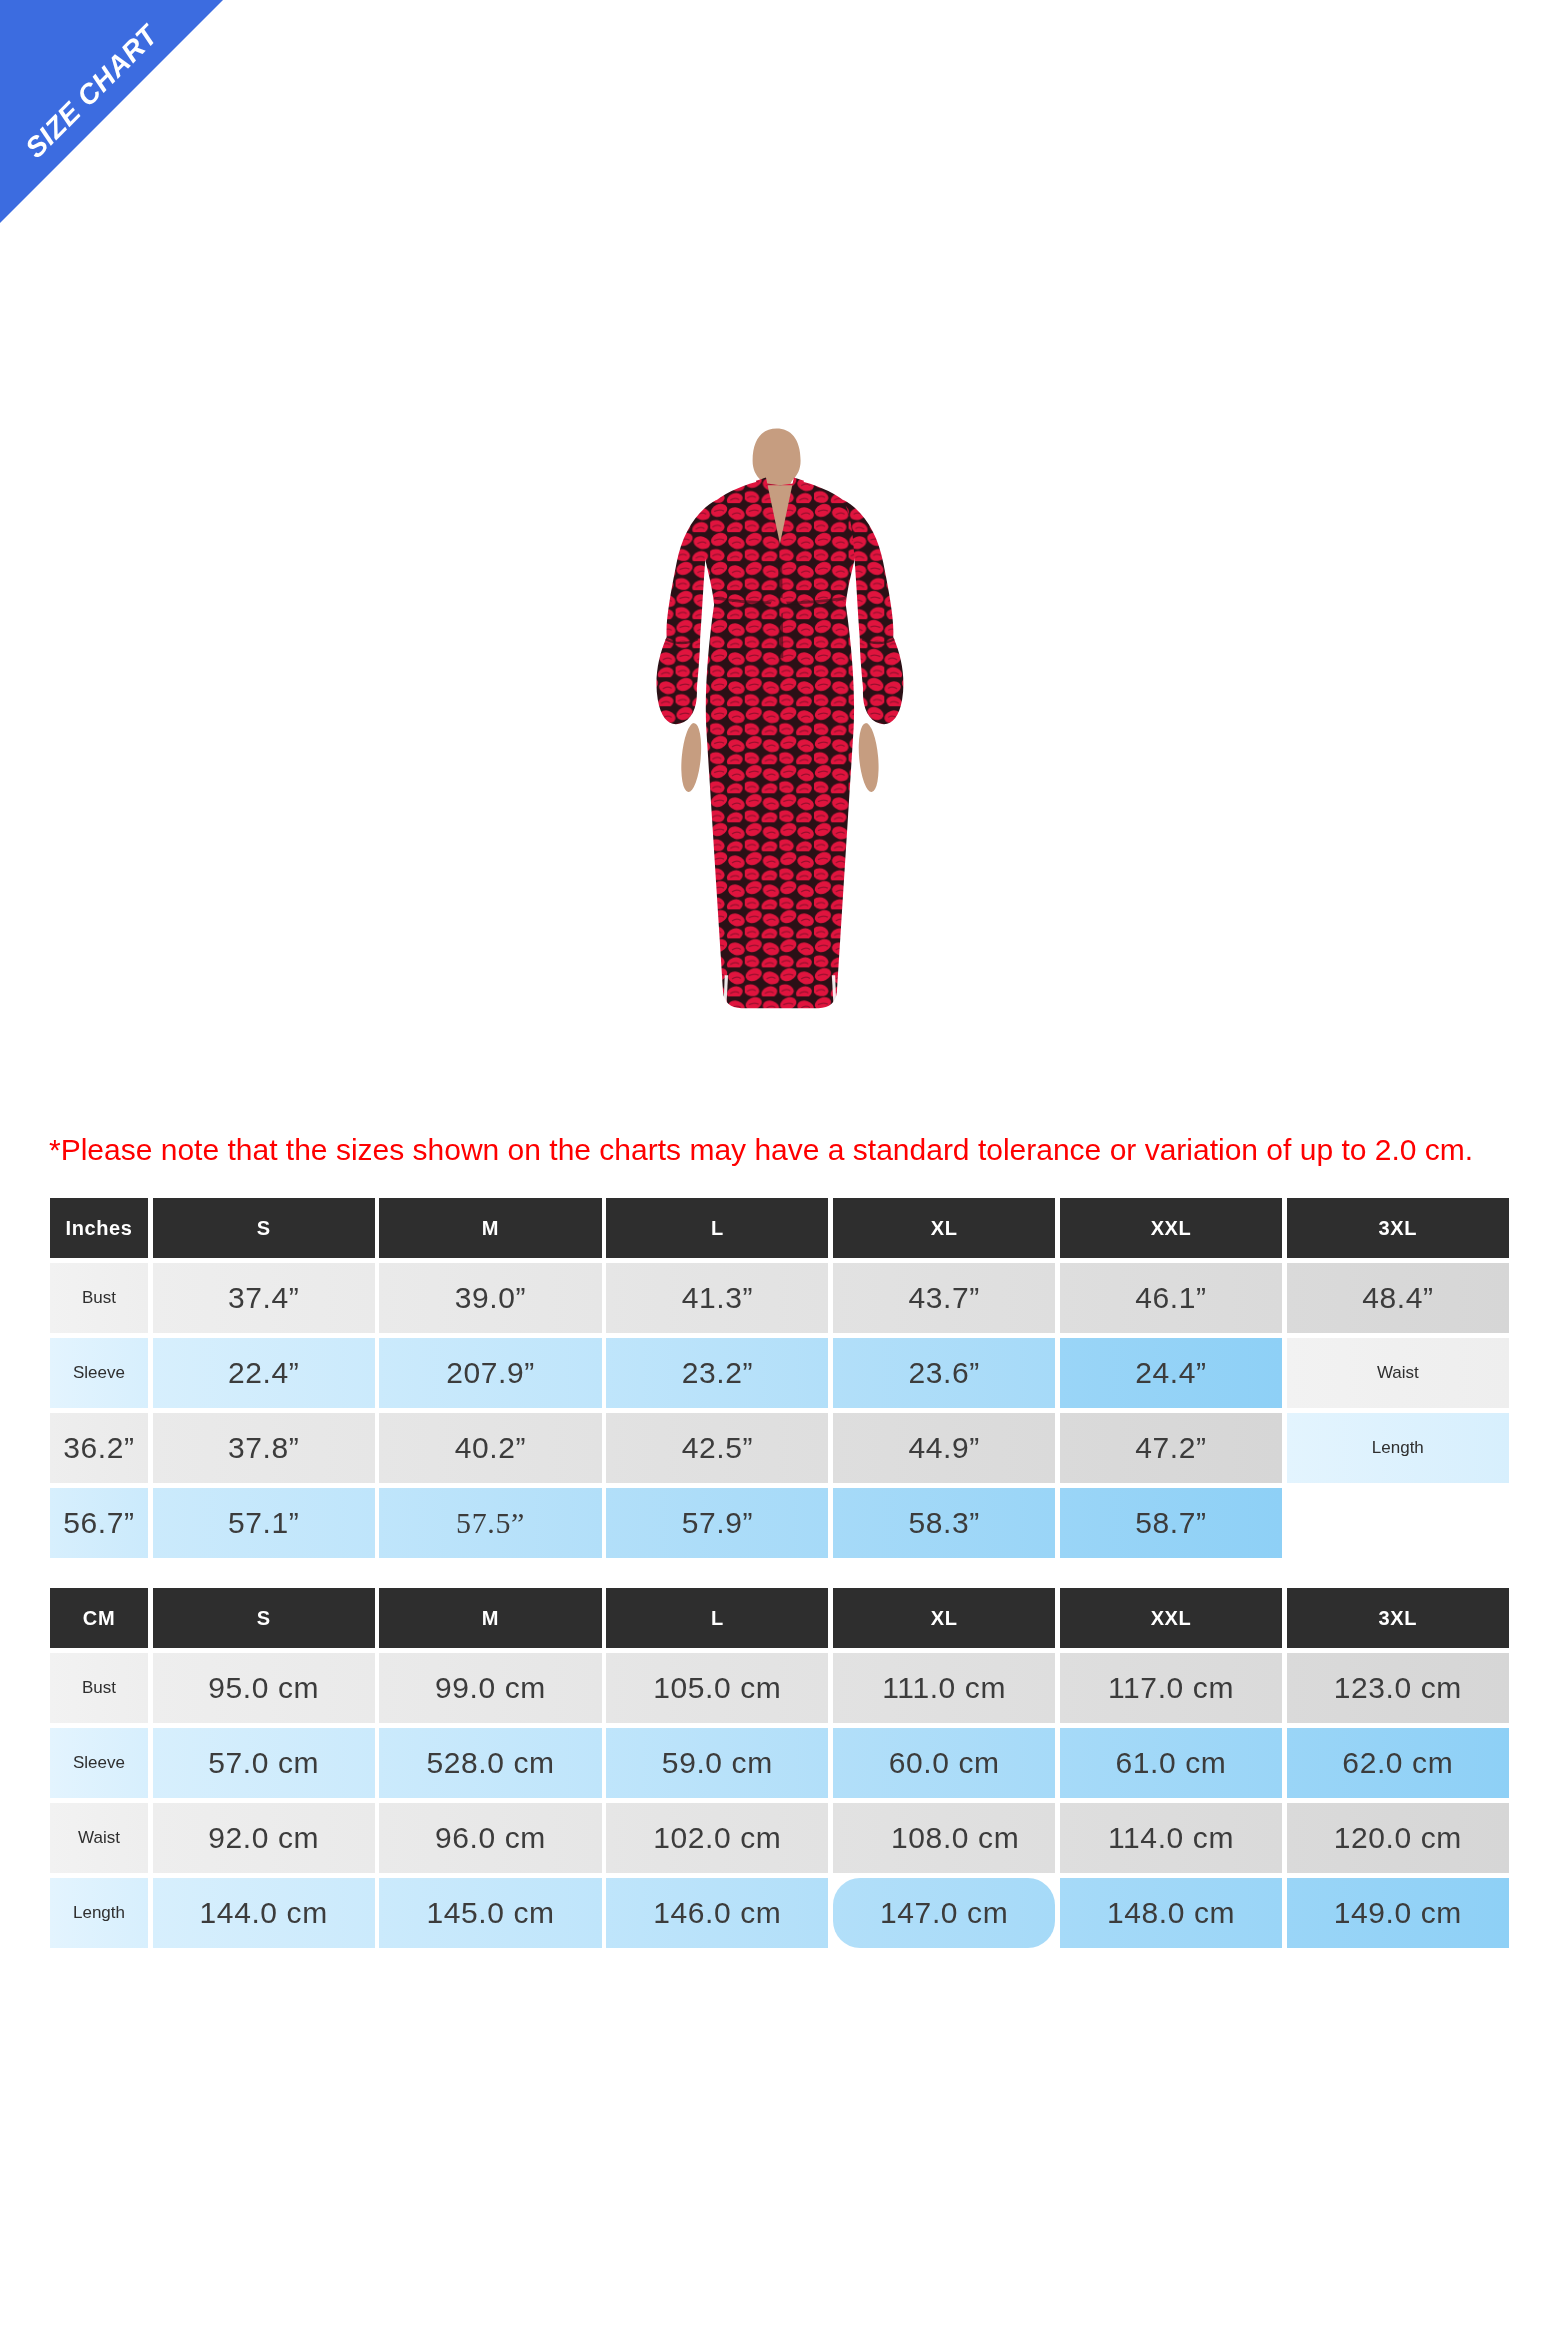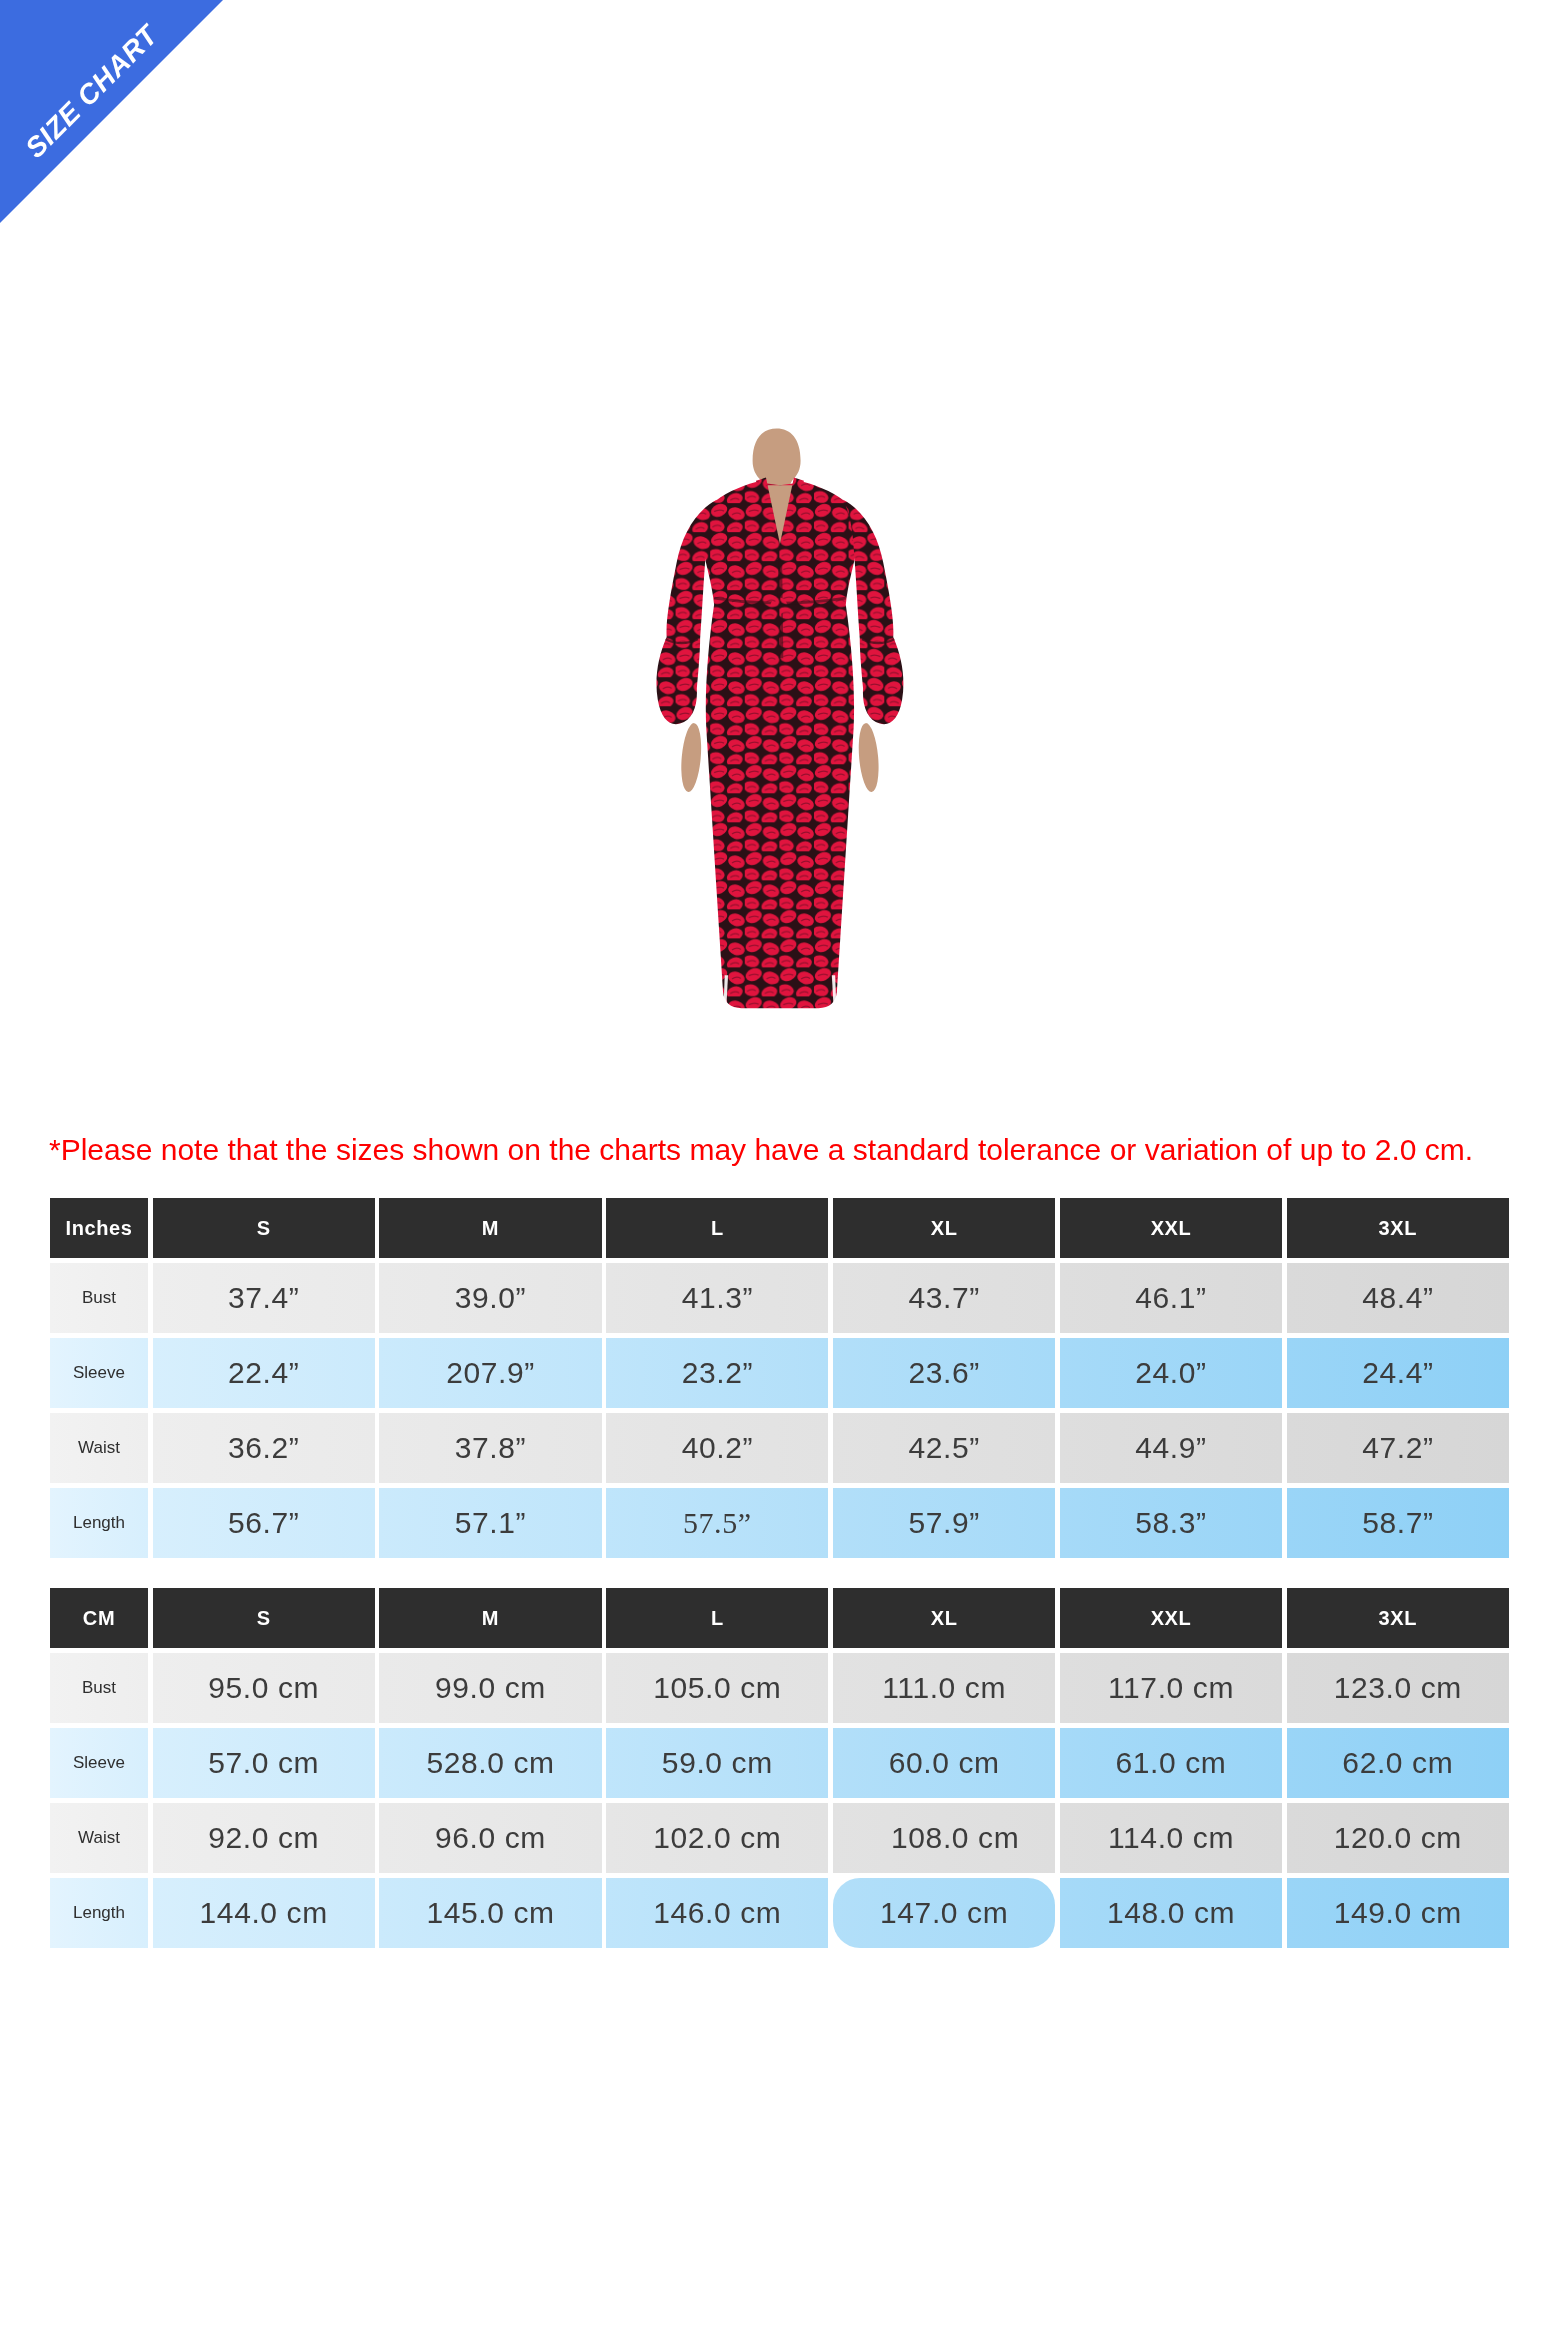--- a/index.html
+++ b/index.html
@@ -130,21 +130,20 @@
       <div class="cell value-cell" style="background: linear-gradient(90deg, rgb(234, 234, 234), rgb(230, 230, 230));">39.0”</div>
       <div class="cell value-cell" style="background: linear-gradient(90deg, rgb(230, 230, 230), rgb(226, 226, 226));">41.3”</div>
       <div class="cell value-cell" style="background: linear-gradient(90deg, rgb(226, 226, 226), rgb(222, 222, 222));">43.7”</div>
       <div class="cell value-cell" style="background: linear-gradient(90deg, rgb(222, 222, 222), rgb(218, 218, 218));">46.1”</div>
       <div class="cell value-cell" style="background: linear-gradient(90deg, rgb(218, 218, 218), rgb(214, 214, 214));">48.4”</div>
       <div class="cell label-cell" style="background: linear-gradient(90deg, rgb(227, 244, 254), rgb(215, 239, 253));">Sleeve</div>
       <div class="cell value-cell" style="background: linear-gradient(90deg, rgb(215, 239, 253), rgb(203, 234, 252));">22.4”</div>
       <div class="cell value-cell" style="background: linear-gradient(90deg, rgb(203, 234, 252), rgb(191, 229, 251));">207.9”</div>
       <div class="cell value-cell" style="background: linear-gradient(90deg, rgb(191, 229, 251), rgb(178, 223, 249));">23.2”</div>
       <div class="cell value-cell" style="background: linear-gradient(90deg, rgb(178, 223, 249), rgb(166, 218, 248));">23.6”</div>
-      <div class="cell value-cell" style="background: linear-gradient(90deg, rgb(166, 218, 248), rgb(154, 213, 247));">24.0”</div>
       <div class="cell value-cell" style="background: linear-gradient(90deg, rgb(154, 213, 247), rgb(142, 208, 246));">24.4”</div>
       <div class="cell label-cell" style="background: linear-gradient(90deg, rgb(242, 242, 242), rgb(238, 238, 238));">Waist</div>
       <div class="cell value-cell" style="background: linear-gradient(90deg, rgb(238, 238, 238), rgb(234, 234, 234));">36.2”</div>
       <div class="cell value-cell" style="background: linear-gradient(90deg, rgb(234, 234, 234), rgb(230, 230, 230));">37.8”</div>
       <div class="cell value-cell" style="background: linear-gradient(90deg, rgb(230, 230, 230), rgb(226, 226, 226));">40.2”</div>
       <div class="cell value-cell" style="background: linear-gradient(90deg, rgb(226, 226, 226), rgb(222, 222, 222));">42.5”</div>
       <div class="cell value-cell" style="background: linear-gradient(90deg, rgb(222, 222, 222), rgb(218, 218, 218));">44.9”</div>
       <div class="cell value-cell" style="background: linear-gradient(90deg, rgb(218, 218, 218), rgb(214, 214, 214));">47.2”</div>
       <div class="cell label-cell" style="background: linear-gradient(90deg, rgb(227, 244, 254), rgb(215, 239, 253));">Length</div>
       <div class="cell value-cell" style="background: linear-gradient(90deg, rgb(215, 239, 253), rgb(203, 234, 252));">56.7”</div>

